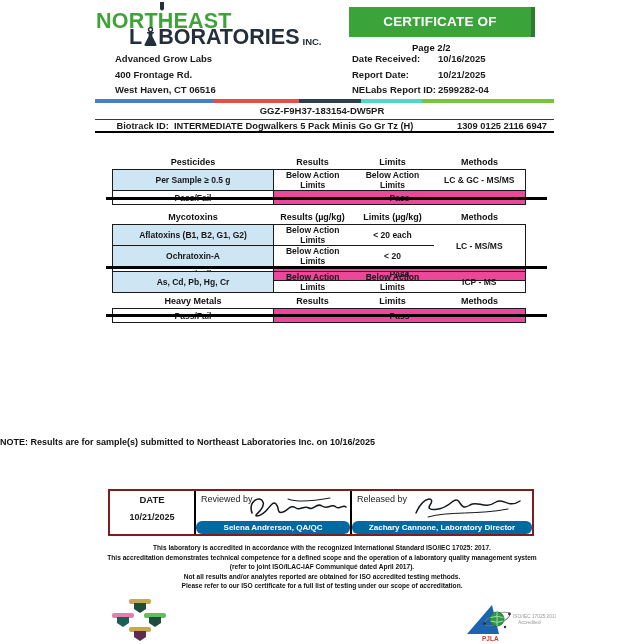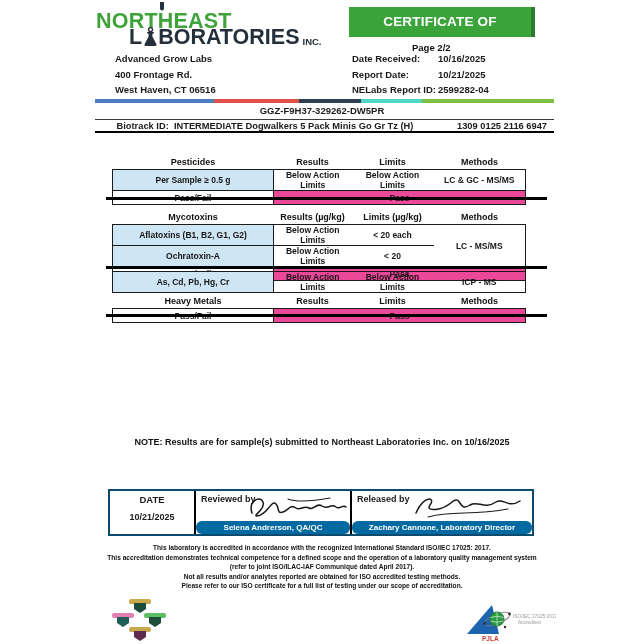--- a/index.html
+++ b/index.html
@@ -38,30 +38,30 @@
   table.coa{position:absolute;left:112px;width:413px;border-collapse:collapse;table-layout:fixed;}
   table.coa th{font-size:9px;font-weight:700;height:15px;padding:0;border:none;text-align:center;color:#111;}
   table.coa td{font-size:8.5px;font-weight:600;height:13px;padding:0 2px;text-align:center;color:#161616;
                border:1px solid #1a1a1a;}
   td.nr{border-right:none!important;}
   td.nl{border-left:none!important;}
   td.blue{background:#CEE6F4;}
   td.pass{background:#ec4899;font-weight:700;font-size:9px;}
   .secline{left:106px;width:441px;height:2.5px;background:#000;}
 
-  .note{left:0;top:437px;width:644px;text-align:center;font-size:9px;font-weight:700;color:#111;}
-
-  
-  .sig{left:108px;top:489px;width:422px;height:43px;border:2px solid #0c4a6e;display:flex;background:#fff;}
+  .note{left:0;top:437px;width:644px;text-align:left;font-size:9px;font-weight:700;color:#111;}
+
+  
+  .sig{left:108px;top:489px;width:422px;height:43px;border:2px solid #7f1d1d;display:flex;background:#fff;}
   .sig .c1{width:84px;border-right:2px solid #000;text-align:center;}
   .sig .c2{width:154px;border-right:2px solid #000;position:relative;}
   .sig .c3{flex:1;position:relative;}
   .sig .hlabel{font-size:9.5px;font-weight:700;margin-top:3px;}
   .sig .dateval{font-size:9px;font-weight:600;margin-top:7px;}
-  .sig .slabel{font-size:9px;font-weight:700;margin:3px 0 0 5px;}
+  .sig .slabel{font-size:9px;font-weight:400;margin:3px 0 0 5px;}
   .sig .greenbar{position:absolute;left:0;right:0;bottom:0;height:13px;background:#0369a1;color:#fff;
                  font-size:8px;font-weight:700;text-align:center;line-height:13px;border-radius:6px;}
   .sig svg{position:absolute;}
 
   .disclaimer{left:0;top:543px;width:644px;text-align:center;font-size:6.6px;font-weight:600;
               line-height:9.6px;color:#111;}
 
   .footer-center{left:92px;top:598px;width:460px;text-align:center;font-size:9px;font-weight:700;
                  line-height:15px;color:#151515;}
 </style>
@@ -109,21 +109,21 @@
   </div>
 
   <div class="abs bar">
     <div class="bar-seg" style="width: 26%; background: rgb(74, 127, 193);"></div>
     <div class="bar-seg" style="width: 18.5%; background: rgb(226, 80, 74);"></div>
     <div class="bar-seg" style="width: 13.5%; background: rgb(46, 63, 80);"></div>
     <div class="bar-seg" style="width: 13.3%; background: rgb(78, 214, 198);"></div>
     <div class="bar-seg" style="width: 28.7%; background: rgb(124, 193, 66);"></div>
   </div>
 
-  <div class="abs sample-id">GGZ-F9H37-329262-DW5PR</div>
+  <div class="abs sample-id">GGZ-F9H37-183154-DW5PR</div>
   <div class="abs thinline"></div>
   <div class="abs bt-row">
     <div class="bt-main">
       <span>Biotrack ID:</span>&nbsp;
       <span>INTERMEDIATE Dogwalkers 5 Pack Minis Go Gr Tz (H)</span>
     </div>
     <div class="bt-num">1309 0125 2116 6947</div>
   </div>
   <div class="abs thickline"></div>
 

